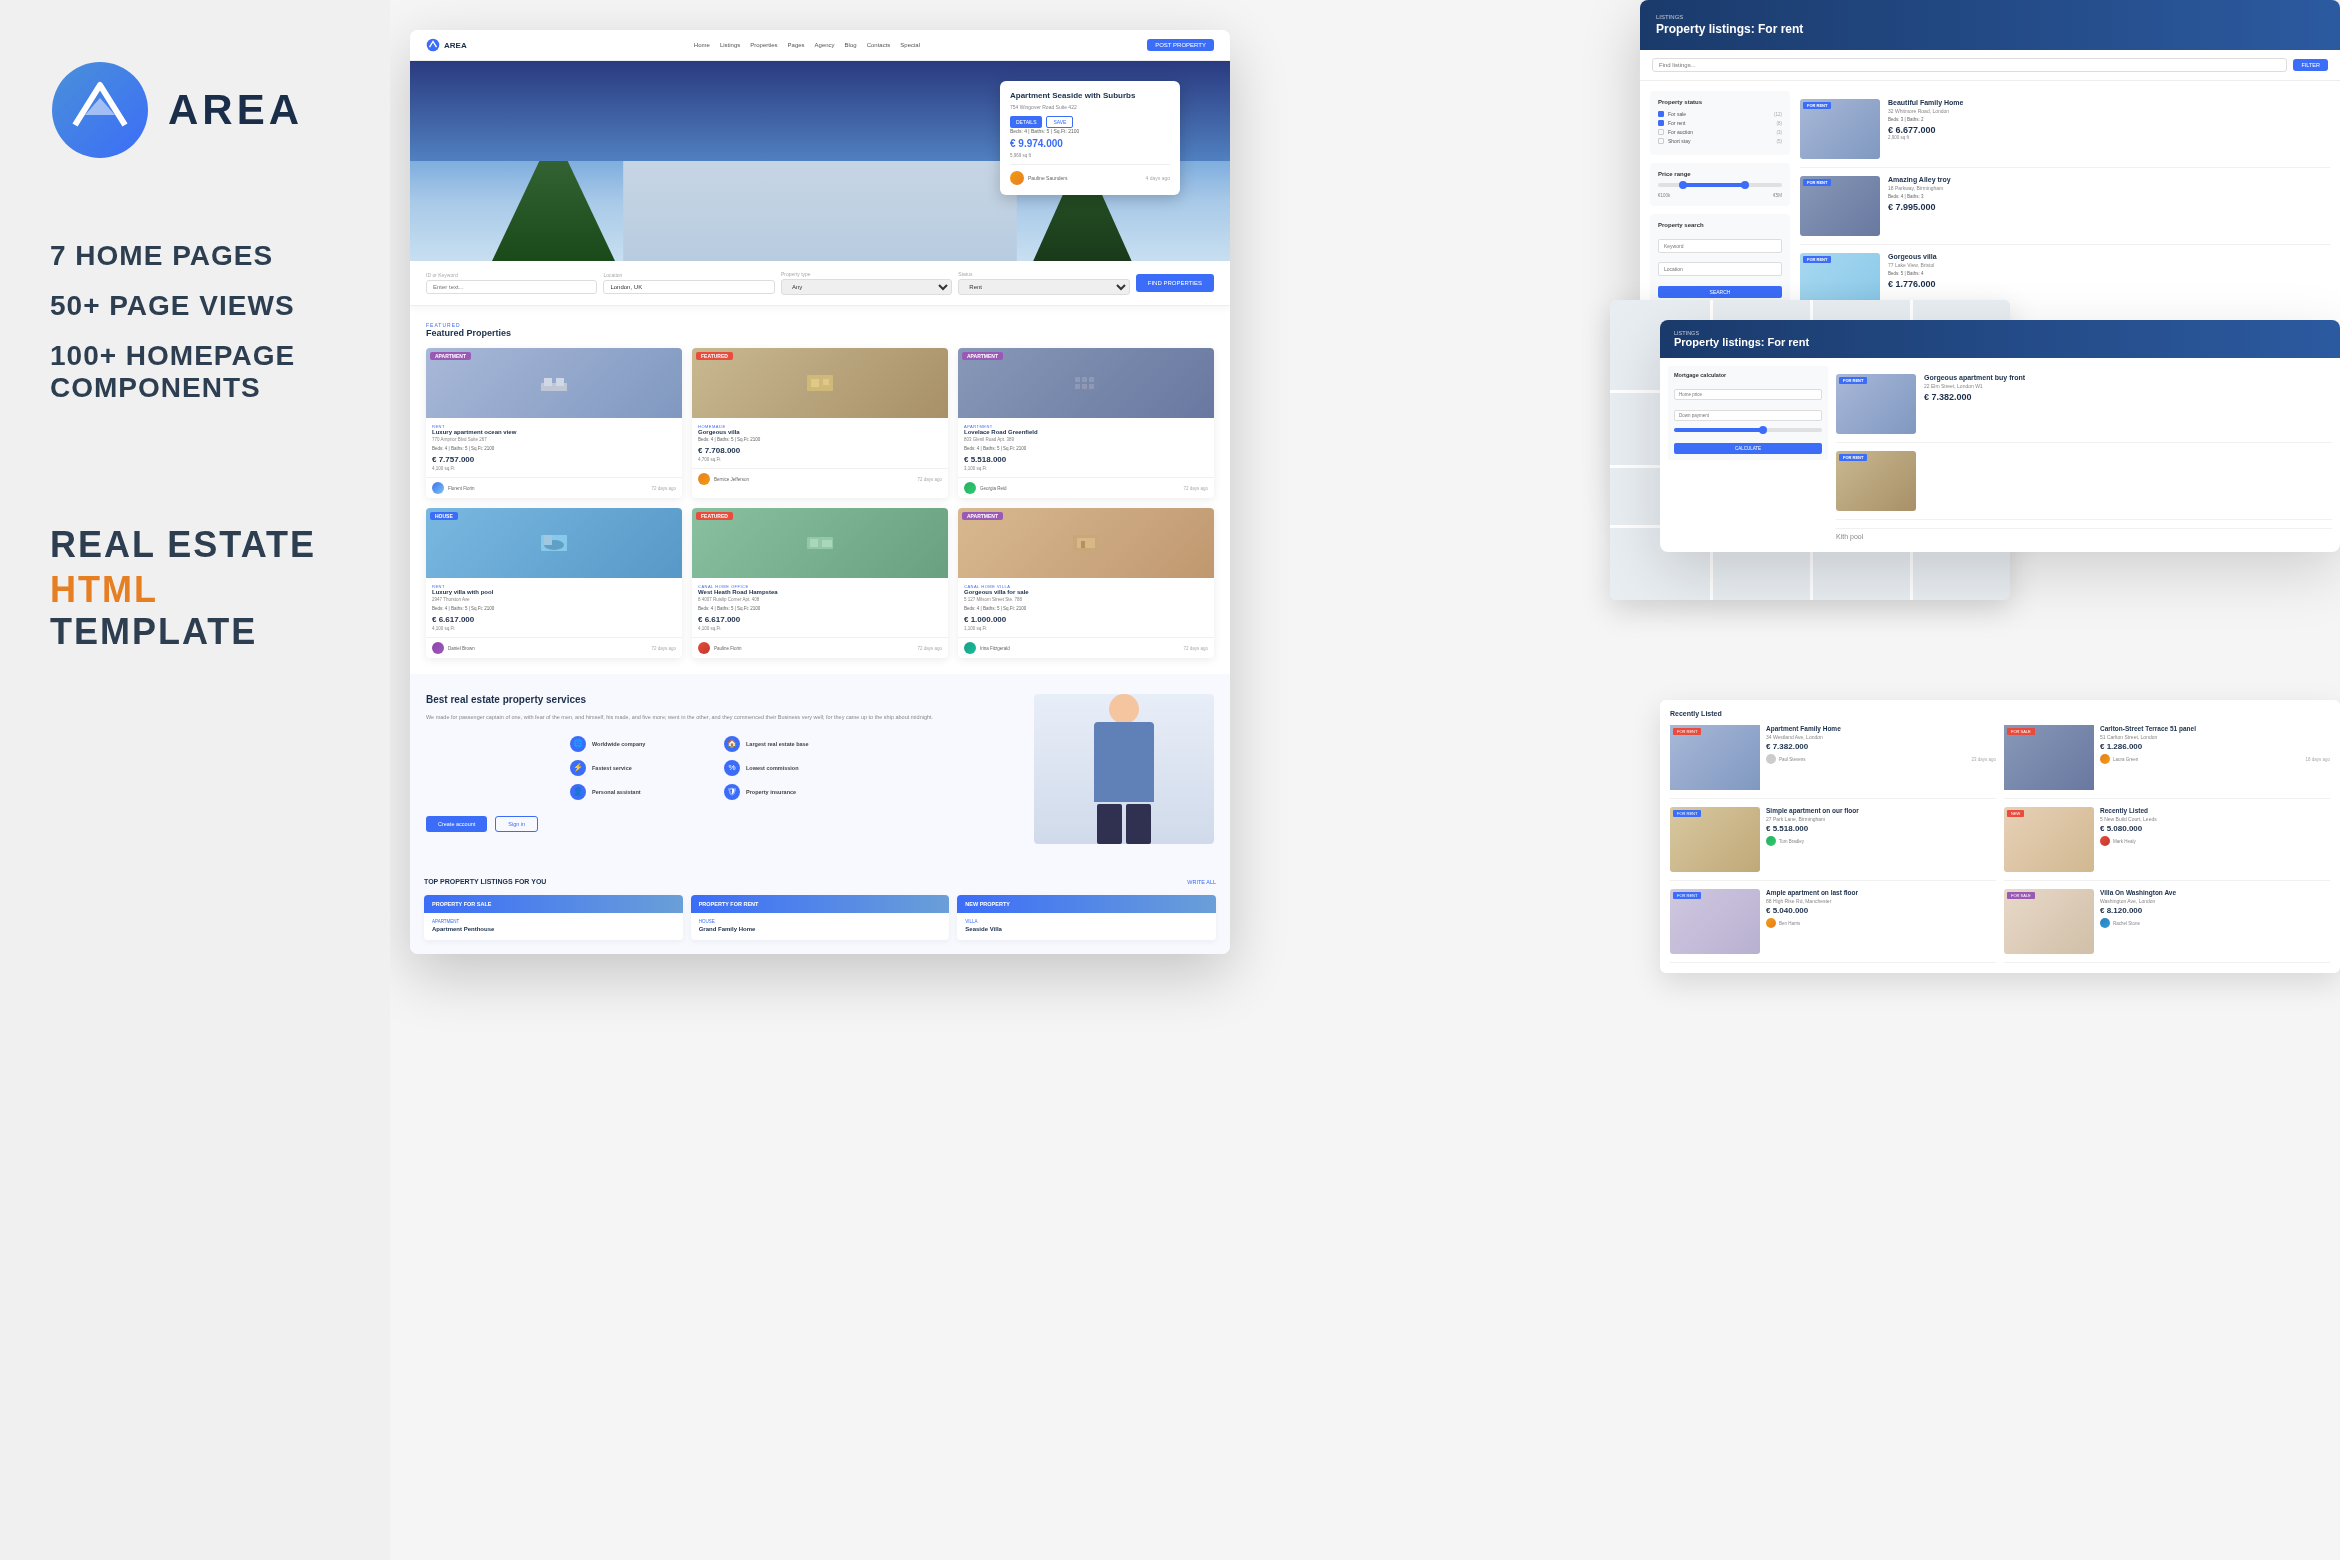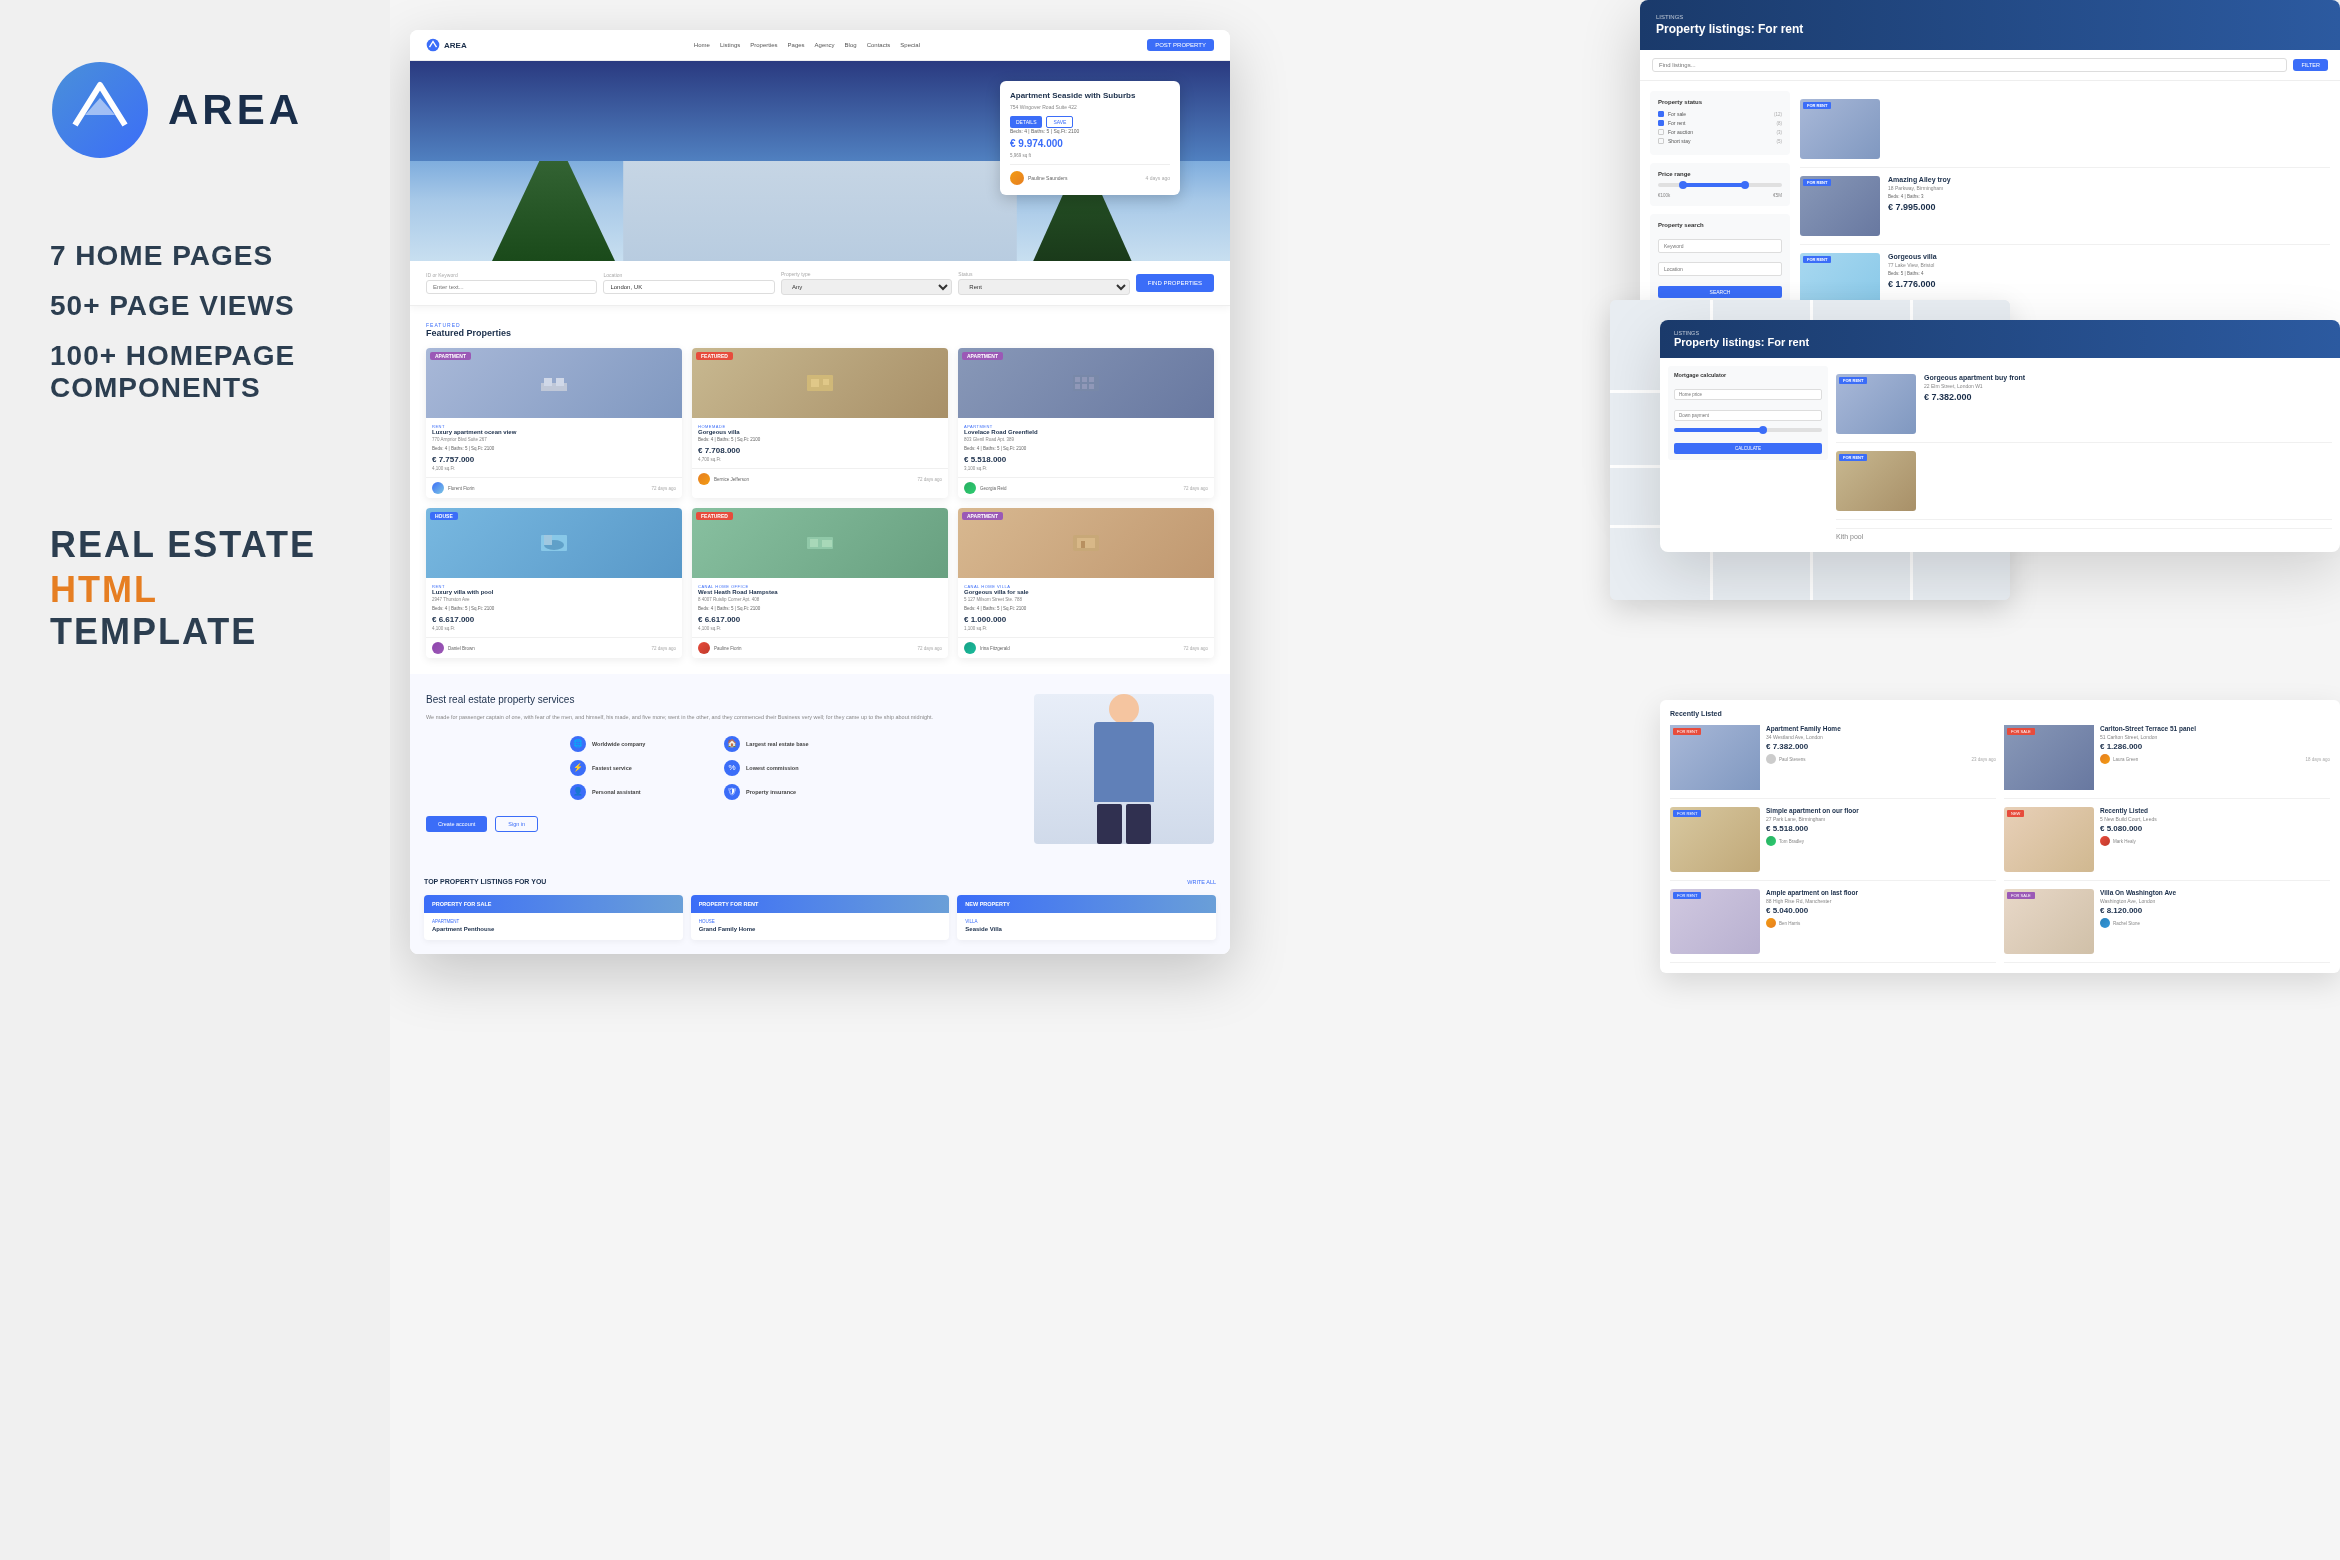--- a/index.html
+++ b/index.html
@@ -401,21 +401,21 @@
 
     
     .mock-services {
       background: #f8f9ff;
       padding: 20px 16px;
       text-align: center;
     }
 
     .service-title {
       font-size: 10px;
-      font-weight: 400;
+      font-weight: 700;
       color: #1a2e4a;
       margin-bottom: 8px;
     }
 
     .service-desc {
       font-size: 5.5px;
       color: #888;
       margin-bottom: 14px;
       line-height: 1.6;
     }
@@ -1261,20 +1261,27 @@
           <button style="width:100%;background:#3b6df8;color:white;border:none;padding:3px;border-radius:2px;font-size:5px;">SEARCH</button>
         </div>
       </div>
 
       <div class="sec-main">
         <div class="listing-card">
           <div class="listing-img bg-bedroom">
             <div style="width:100%;height:100%;background:linear-gradient(135deg,#a8b8d8,#8098c0);"></div>
             <span class="listing-badge" style="background:#3b6df8;color:white;">FOR RENT</span>
           </div>
+          <div class="listing-info">
+            <div class="listing-title">Beautiful Family Home</div>
+            <div class="listing-addr">32 Whitmore Road, London</div>
+            <div class="listing-details">Beds: 3 | Baths: 2</div>
+            <div class="listing-price">€ 6.677.000</div>
+            <div class="listing-price-sub">2,900 sq ft</div>
+          </div>
         </div>
 
         <div class="listing-card">
           <div class="listing-img">
             <div style="width:100%;height:100%;background:linear-gradient(135deg,#8898b8,#6878a0);"></div>
             <span class="listing-badge" style="background:#3b6df8;color:white;">FOR RENT</span>
           </div>
           <div class="listing-info">
             <div class="listing-title">Amazing Alley troy</div>
             <div class="listing-addr">18 Parkway, Birmingham</div>

